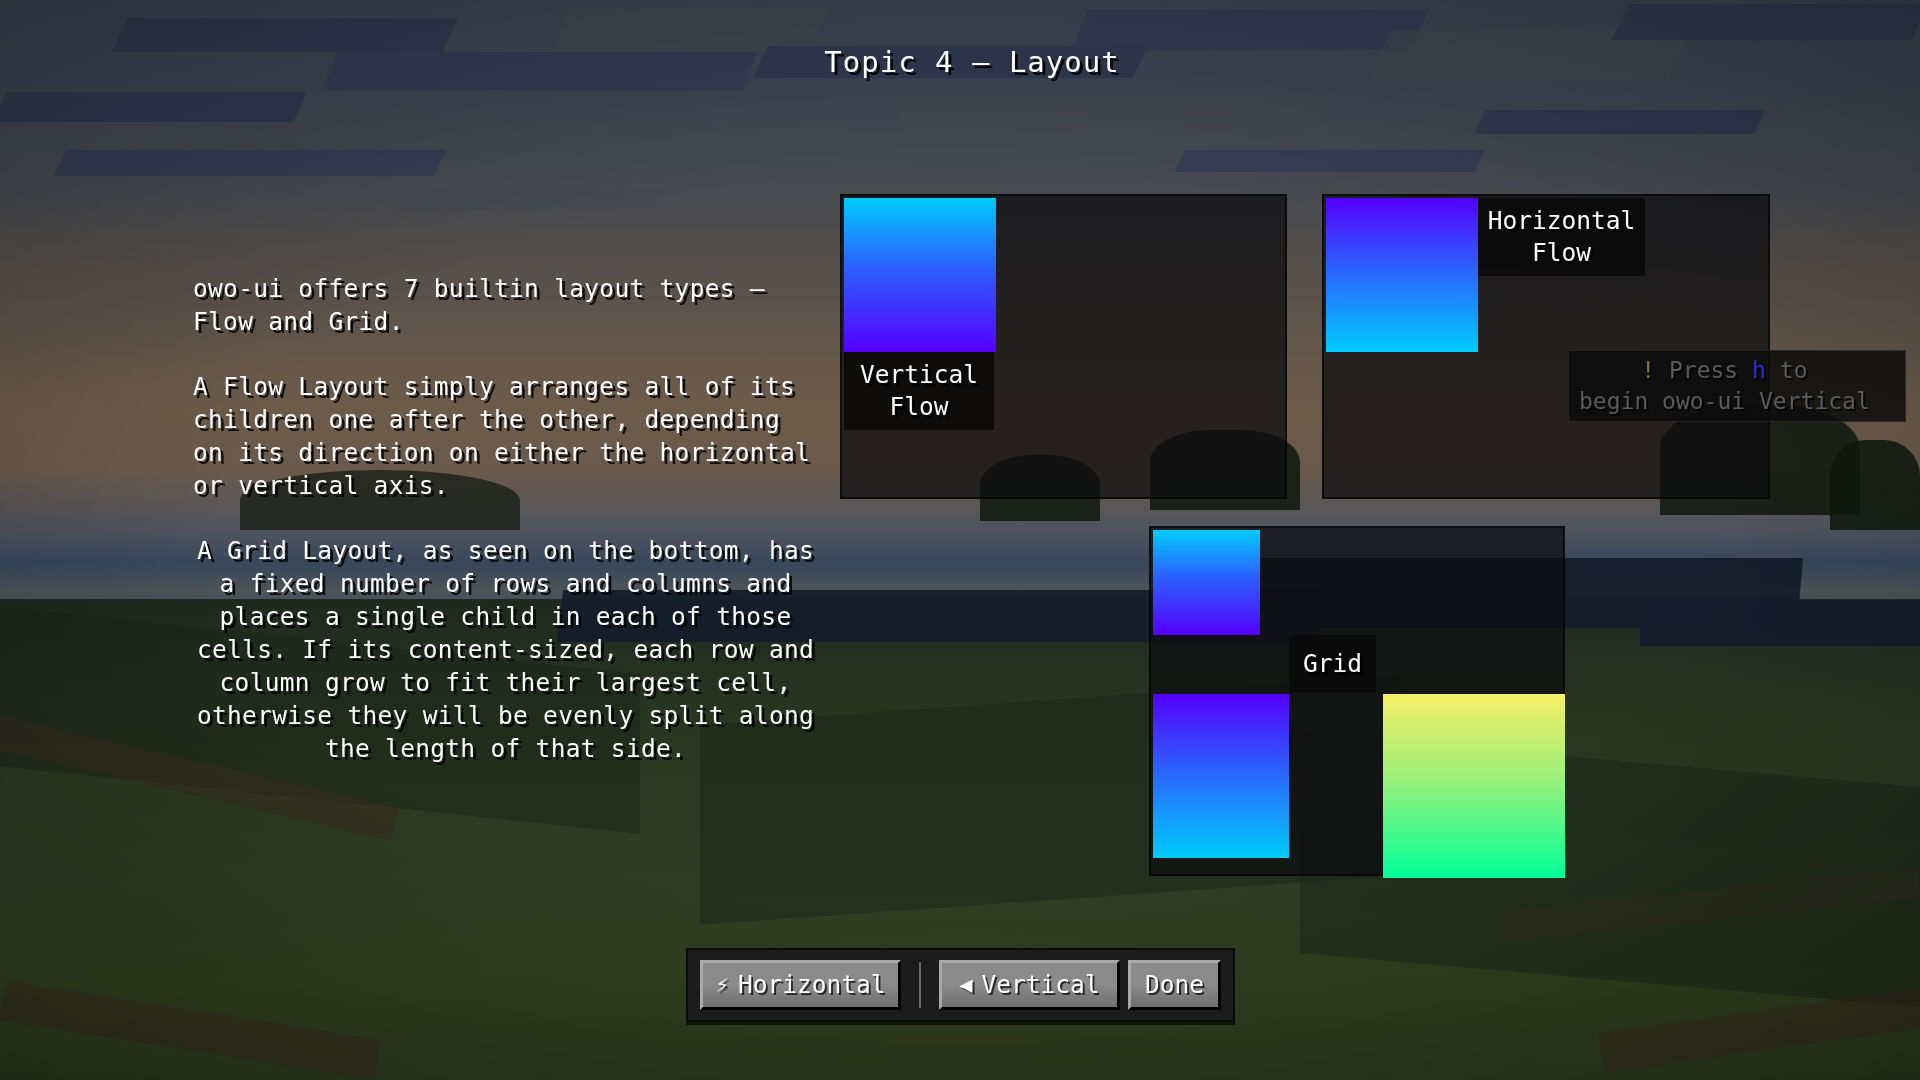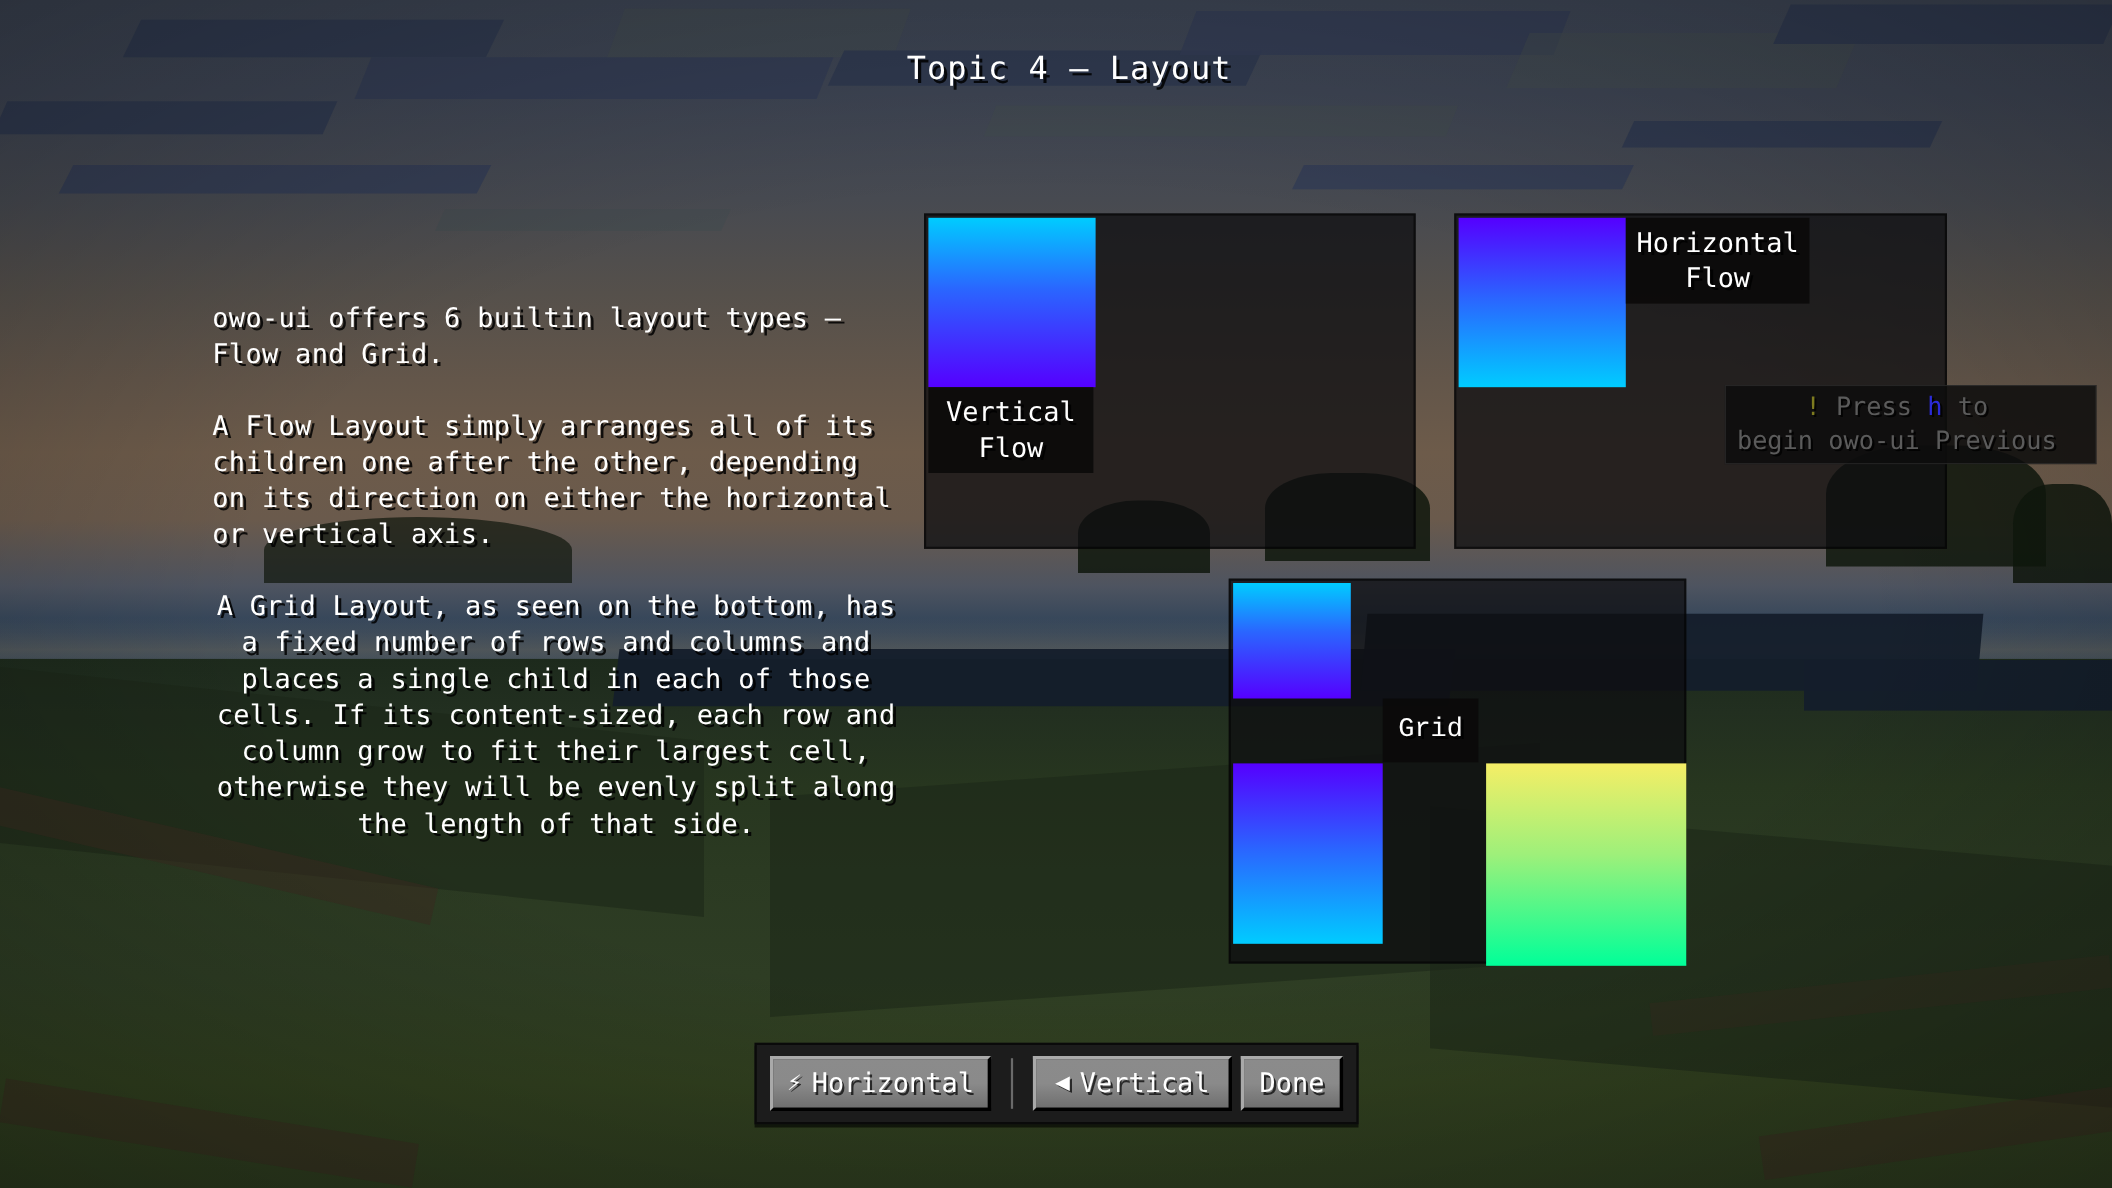--- a/index.html
+++ b/index.html
@@ -141,21 +141,21 @@
   #panel-vertical { left:840px; top:194px; width:447px; height:305px; }
   #vf-swatch { left:2px; top:2px; width:152px; height:154px; }
   #vf-tag    { left:2px; top:156px; width:150px; height:78px; }
 
   
   #panel-horizontal { left:1322px; top:194px; width:448px; height:305px; }
   #hf-swatch { left:2px; top:2px; width:152px; height:154px; }
   #hf-tag    { left:154px; top:2px; width:167px; height:78px; }
 
   
-  #panel-grid { left:1117px; top:526px; width:416px; height:350px;font-family:Liberation Mono, monospace; }
+  #panel-grid { left:1149px; top:526px; width:416px; height:350px; }
   #g-tl { left:2px; top:2px; width:107px; height:105px; }
   #g-tag { left:138px; top:107px; width:87px; height:58px; }
   #g-bl { left:2px; top:166px; width:136px; height:164px; }
   #g-br { left:232px; top:166px; width:182px; height:184px; }
 
   
   #toast {
     position:absolute;
     left:1568px; top:350px; width:338px; height:72px;
     background:rgba(13,13,13,.86);
@@ -266,21 +266,21 @@
   <div class="path" style="left:1500px;top:890px; width:420px; height:30px; transform:rotate(-6deg); opacity:.35;"></div>
 
   <div class="vignette"></div>
 </div>
 
 <div id="ui">
 
   <div id="page-title" class="shadowed">Topic 4 – Layout</div>
 
   <div id="description" class="shadowed">
-    <p>owo-ui offers 6 builtin layout types – Flow and Grid.</p>
+    <p>owo-ui offers 7 builtin layout types – Flow and Grid.</p>
     <p>A Flow Layout simply arranges all of its children one after the other, depending on its direction on either the horizontal or vertical axis.</p>
     <p>A Grid Layout, as seen on the bottom, has a fixed number of rows and columns and places a single child in each of those cells. If its content-sized, each row and column grow to fit their largest cell, otherwise they will be evenly split along the length of that side.</p>
   </div>
 
   <div id="panel-vertical" class="panel">
     <div id="vf-swatch" class="swatch sw-cyan-purple"></div>
     <div id="vf-tag" class="tag">Vertical Flow</div>
   </div>
 
   <div id="panel-horizontal" class="panel">
@@ -295,21 +295,21 @@
     <div id="g-br" class="swatch sw-yellow-green"></div>
   </div>
 
   <div id="toast">
     <div id="toast-text">
       <span class="bang">!</span>
       <span>Press</span>
       <span class="key">h</span>
       <span>to</span>
       <br>
-      <span>begin owo-ui Previous</span>
+      <span>begin owo-ui Vertical</span>
     </div>
   </div>
 
   <div id="button-bar">
 
     <div id="btn-inspector" class="mc-btn">
       <span class="glyph">⚡</span>
       <span>Horizontal</span>
     </div>
 

